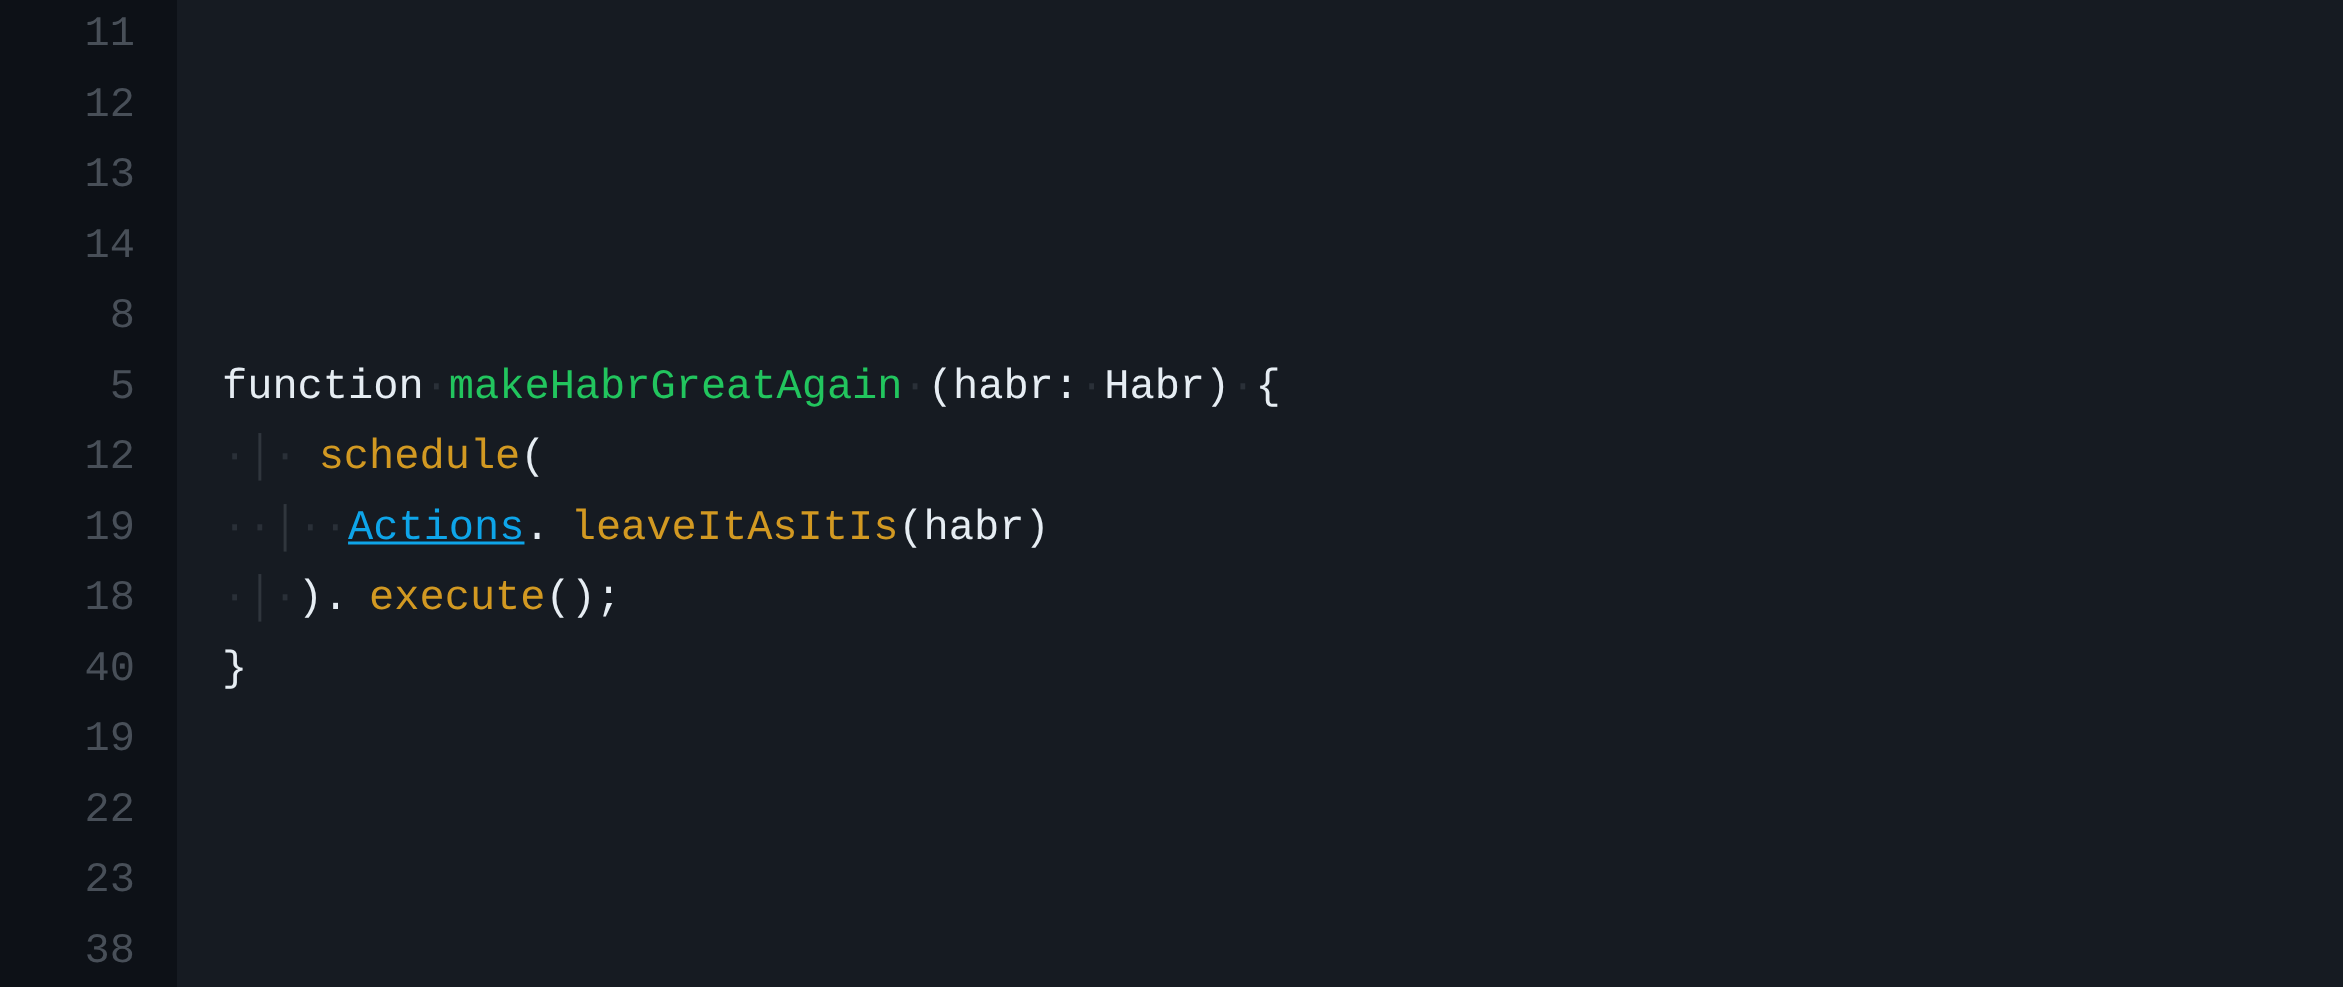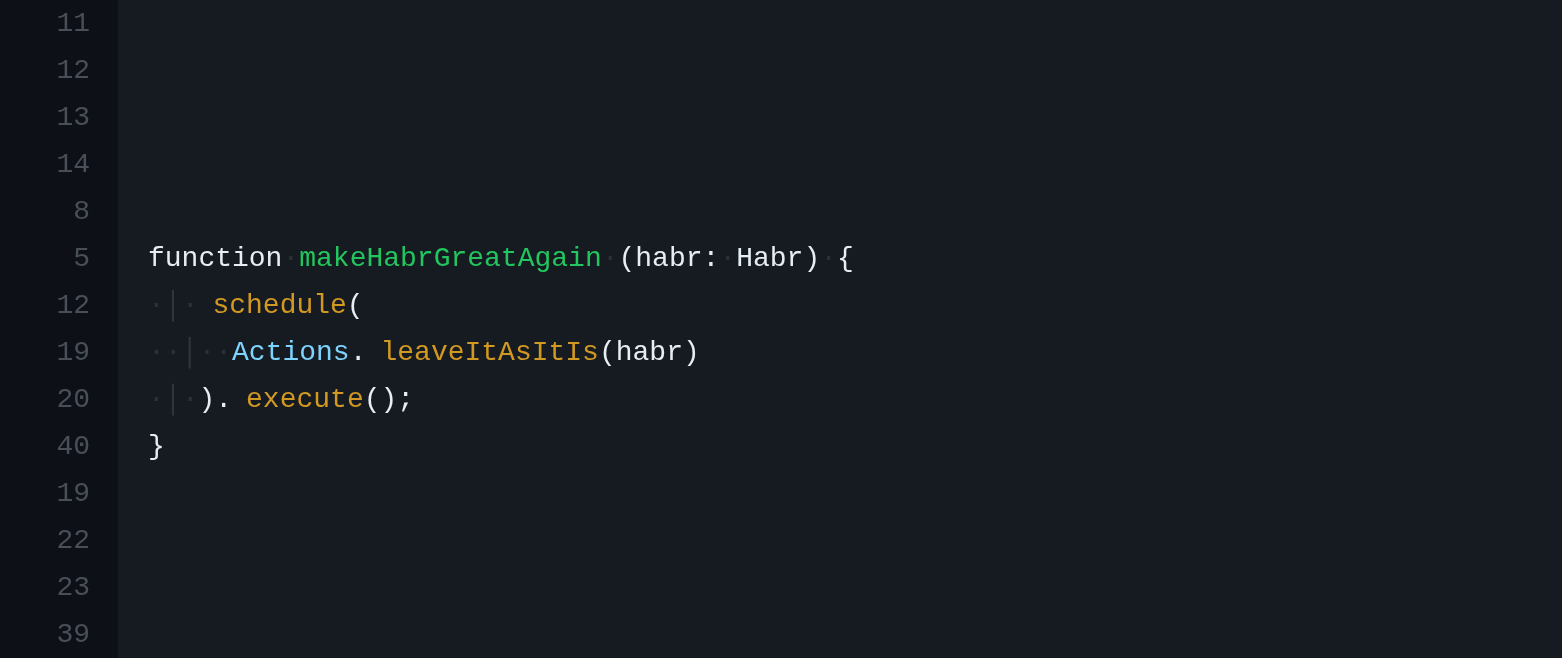--- a/index.html
+++ b/index.html
@@ -41,21 +41,21 @@
   }
   .code-line {
     height: 47px;
     line-height: 47px;
     position: relative;
   }
   .kw { color: #e6edf3; }
   .fn-name { color: #22c55e; }
   .fn-call { color: #d29922; margin-left: 14px; }
   .type { color: #e6edf3; }
-  .prop { color: #7dd3fc; }
+  .prop { color: #0ea5e9; text-decoration: underline; }
   .default { color: #e6edf3; }
   .punc { color: #e6edf3; }
 
   .ws-dot {
     color: #2a3038;
     position: relative;
   }
   .indent-guide {
     color: #30363d;
   }
@@ -66,21 +66,21 @@
 <div class="editor">
   <div class="gutter" id="gutter">
       <div class="ln">11</div>
       <div class="ln">12</div>
       <div class="ln">13</div>
       <div class="ln">14</div>
       <div class="ln">8</div>
       <div class="ln">5</div>
       <div class="ln">12</div>
       <div class="ln">19</div>
-      <div class="ln">20</div>
+      <div class="ln">18</div>
       <div class="ln">40</div>
       <div class="ln">19</div>
       <div class="ln">22</div>
       <div class="ln">23</div>
-      <div class="ln">39</div>
+      <div class="ln">38</div>
     </div>
   <div class="code-area" id="code"><div class="code-line"></div><div class="code-line"></div><div class="code-line"></div><div class="code-line"></div><div class="code-line"></div><div class="code-line"><span class="kw">function</span><span class="ws-dot">·</span><span class="fn-name">makeHabrGreatAgain</span><span class="ws-dot">·</span><span class="punc">(</span><span class="default">habr</span><span class="punc">:</span><span class="ws-dot">·</span><span class="type">Habr</span><span class="punc">)</span><span class="ws-dot">·</span><span class="punc">{</span></div><div class="code-line"><span class="ws-dot">·</span><span class="indent-guide">│</span><span class="ws-dot">·</span><span class="fn-call">schedule</span><span class="punc">(</span></div><div class="code-line"><span class="ws-dot">··</span><span class="indent-guide">│</span><span class="ws-dot">··</span><span class="prop">Actions</span><span class="punc">.</span><span class="fn-call">leaveItAsItIs</span><span class="punc">(</span><span class="default">habr</span><span class="punc">)</span></div><div class="code-line"><span class="ws-dot">·</span><span class="indent-guide">│</span><span class="ws-dot">·</span><span class="punc">)</span><span class="punc">.</span><span class="fn-call">execute</span><span class="punc">(</span><span class="punc">)</span><span class="punc">;</span></div><div class="code-line"><span class="punc">}</span></div><div class="code-line"></div><div class="code-line"></div><div class="code-line"></div><div class="code-line"></div></div>
 </div>
 
 </body></html>

